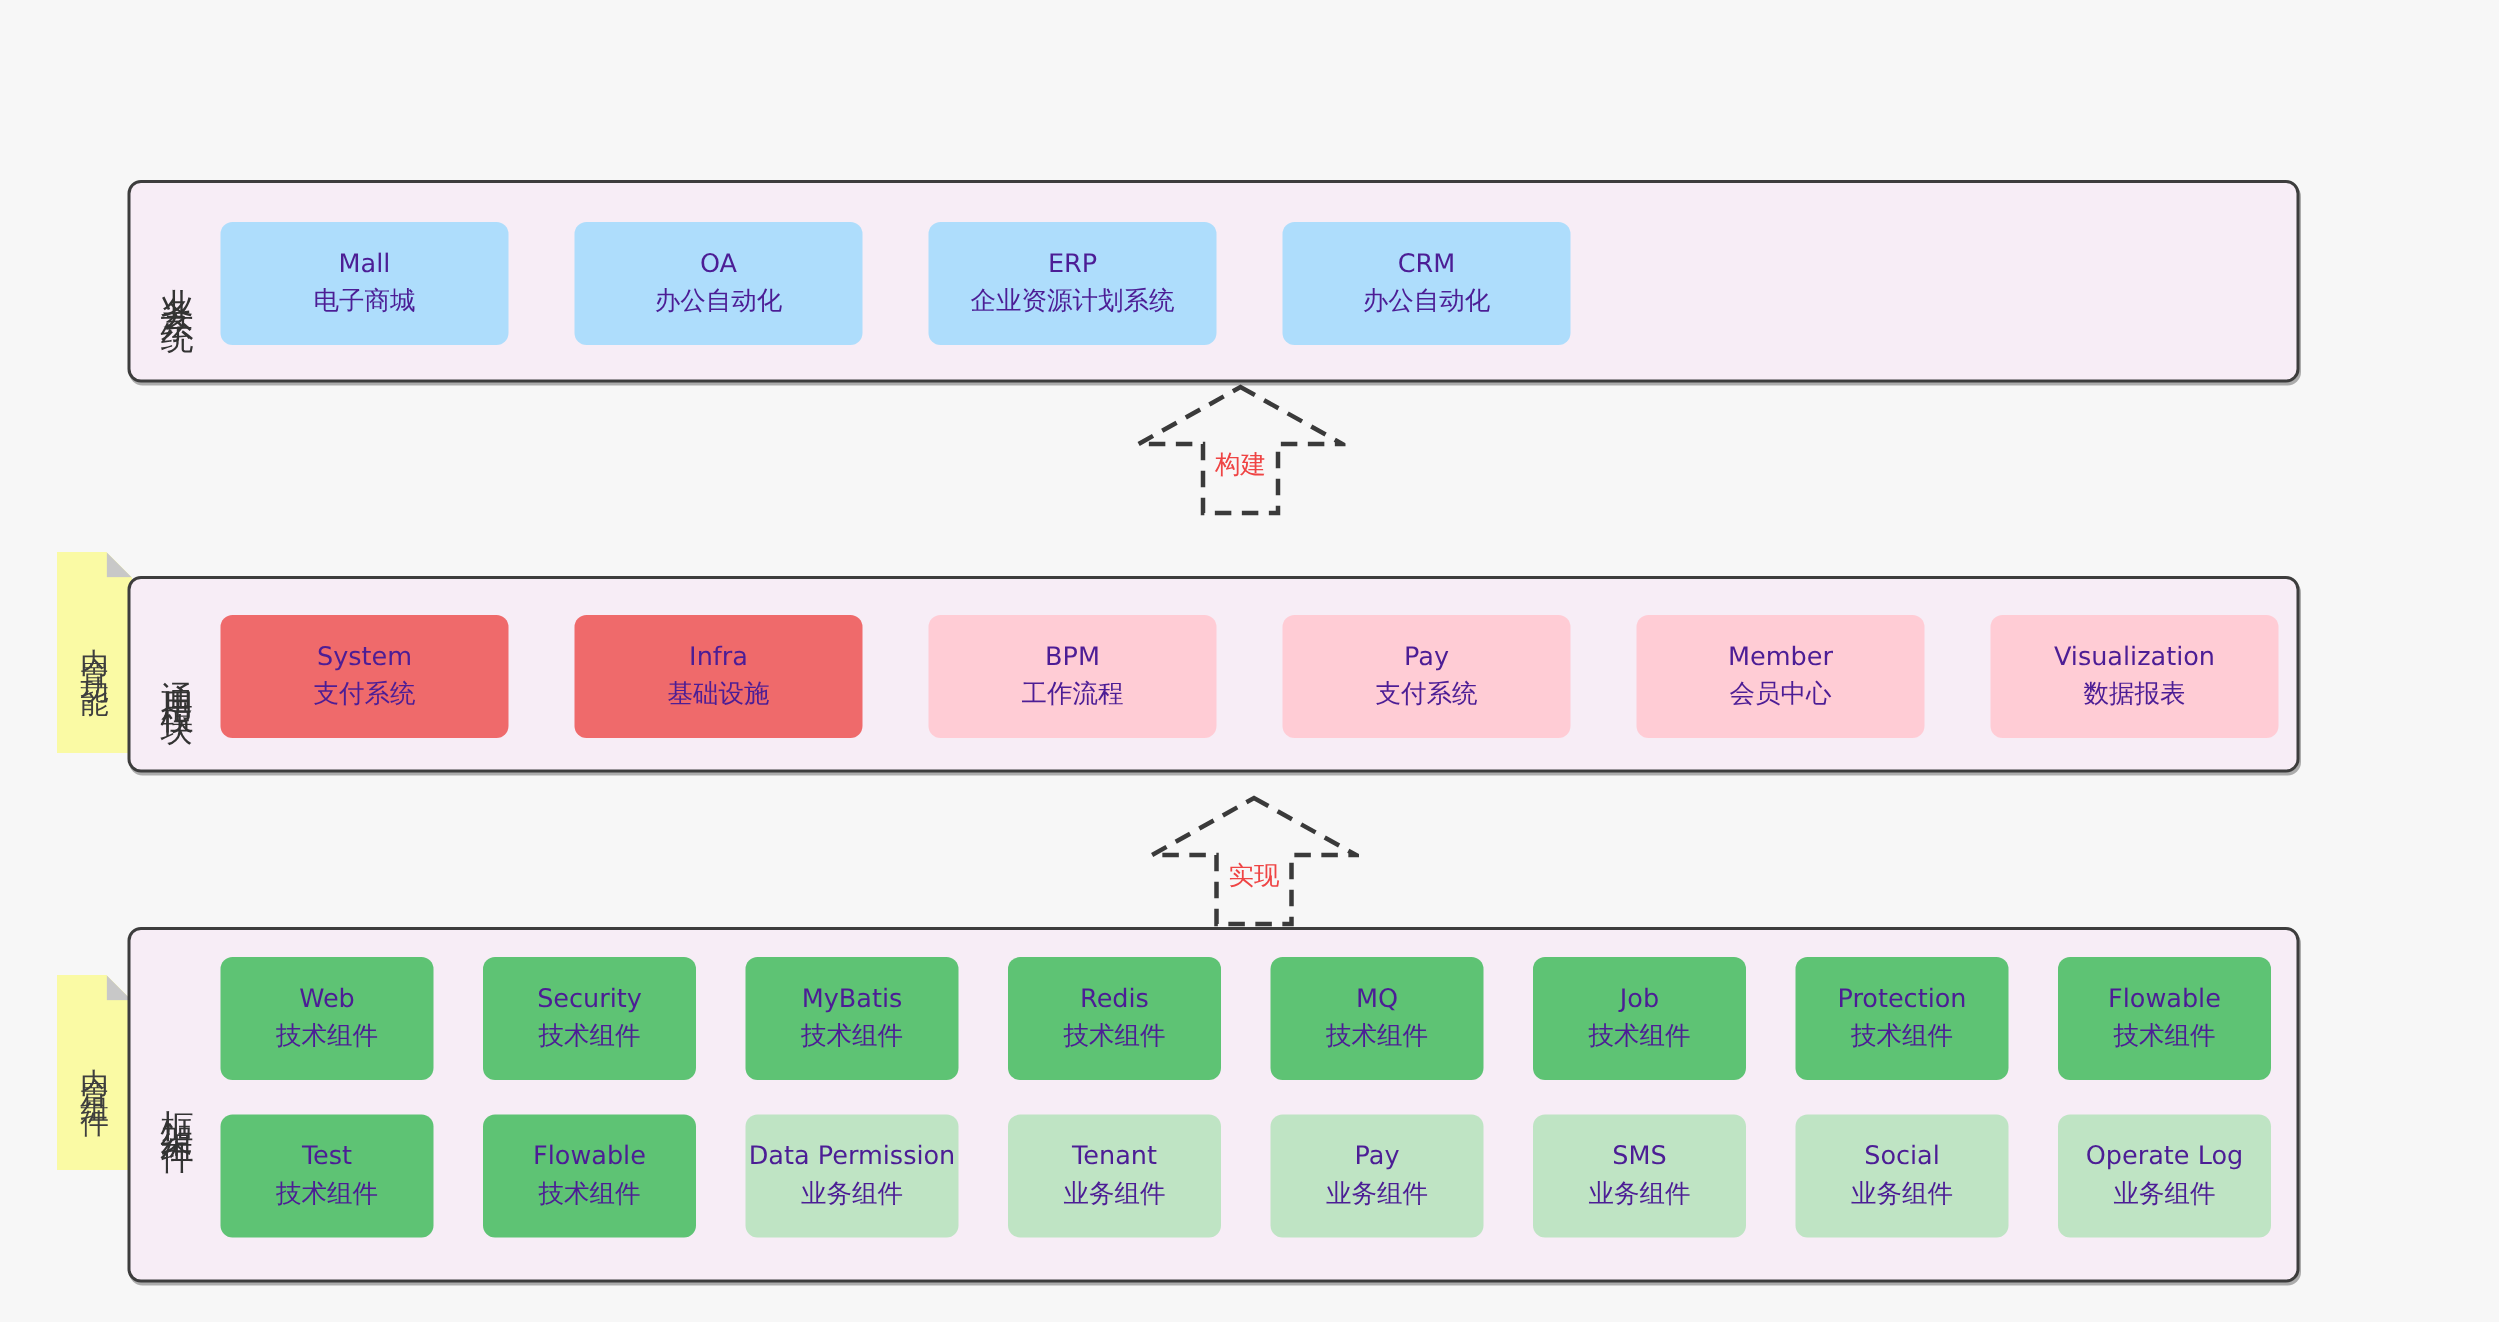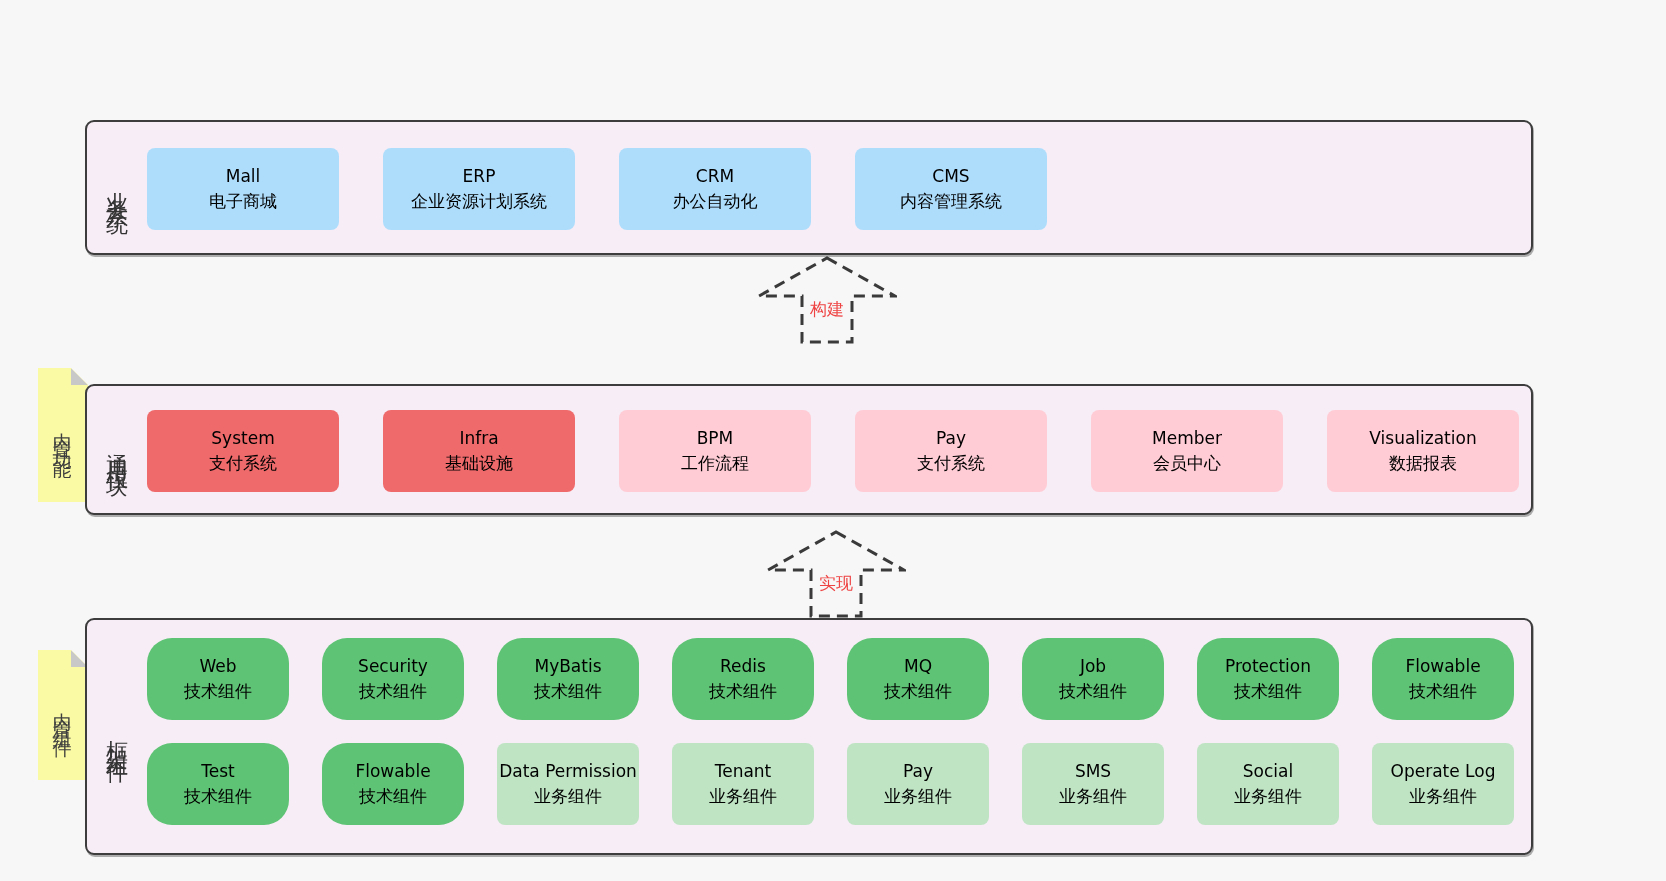--- a/index.html
+++ b/index.html
@@ -15,27 +15,27 @@
   .layer{position:absolute;left:85px;width:1448px;background:var(--layer_bg);
     border:2px solid var(--layer_border);border-radius:9px;z-index:2;
     box-shadow:1px 2px 0 rgba(0,0,0,0.30);}
   .v-label{position:absolute;left:15px;top:50%;transform:translateY(-50%);
     writing-mode:vertical-rl;text-orientation:upright;letter-spacing:7px;
     font-size:22px;color:#333;white-space:nowrap;}
   .row{position:absolute;left:60px;display:flex;}
   .row6{gap:44px;}
   .row8{gap:33px;}
   .box{border-radius:8px;display:flex;flex-direction:column;justify-content:center;
-    align-items:center;text-align:center;font-size:17px;line-height:1.5;color:#000000;}
+    align-items:center;text-align:center;font-size:17px;line-height:1.5;color:#4c1d95;}
   .row6 .box{width:192px;height:82px;}
   .row8 .box{width:142px;height:82px;}
   .box.blue{background:var(--blue);}
   .box.red{background:var(--red);}
   .box.pink{background:var(--pink);}
-  .box.green{background:var(--green);border-radius:25px;}
+  .box.green{background:var(--green);}
   .box.lightgreen{background:var(--light_green);}
   .box .en,.box .cn{display:block;}
 
   .note{position:absolute;left:38px;width:50px;background:var(--note_yellow);z-index:1;
     clip-path:polygon(0 0,calc(100% - 17px) 0,100% 17px,100% 100%,0 100%);}
   .note .fold{position:absolute;top:0;right:0;width:17px;height:17px;
     background:var(--note_fold);clip-path:polygon(0 0,100% 100%,0 100%);}
   .note .note-text{position:absolute;left:50%;top:50%;transform:translate(-50%,-50%);
     writing-mode:vertical-rl;text-orientation:upright;letter-spacing:9px;
     font-size:19px;color:#3e3e3e;white-space:nowrap;}
@@ -60,30 +60,30 @@
   </div>
 
   <div class="layer" style="top:120px;height:135px;">
     <div class="v-label">业务系统</div>
     <div class="row row6" style="top:26px;">
       <div class="box blue">
         <span class="en">Mall</span>
         <span class="cn">电子商城</span>
       </div>
       <div class="box blue">
+        <span class="en">OA</span>
+        <span class="cn">办公自动化</span>
+      </div>
+      <div class="box blue">
         <span class="en">ERP</span>
         <span class="cn">企业资源计划系统</span>
       </div>
       <div class="box blue">
         <span class="en">CRM</span>
         <span class="cn">办公自动化</span>
-      </div>
-      <div class="box blue">
-        <span class="en">CMS</span>
-        <span class="cn">内容管理系统</span>
       </div>
     </div>
   </div>
 
   <div class="arrow" style="left:757px;top:256px;">
     <svg width="140" height="88" viewBox="0 0 140 88">
       <polygon points="70,2 138,40 95,40 95,86 45,86 45,40 2,40" fill="none" stroke="#3a3a3a" stroke-width="3" stroke-dasharray="11 7"></polygon>
     </svg>
     <div class="arrow-label">构建</div>
   </div>

